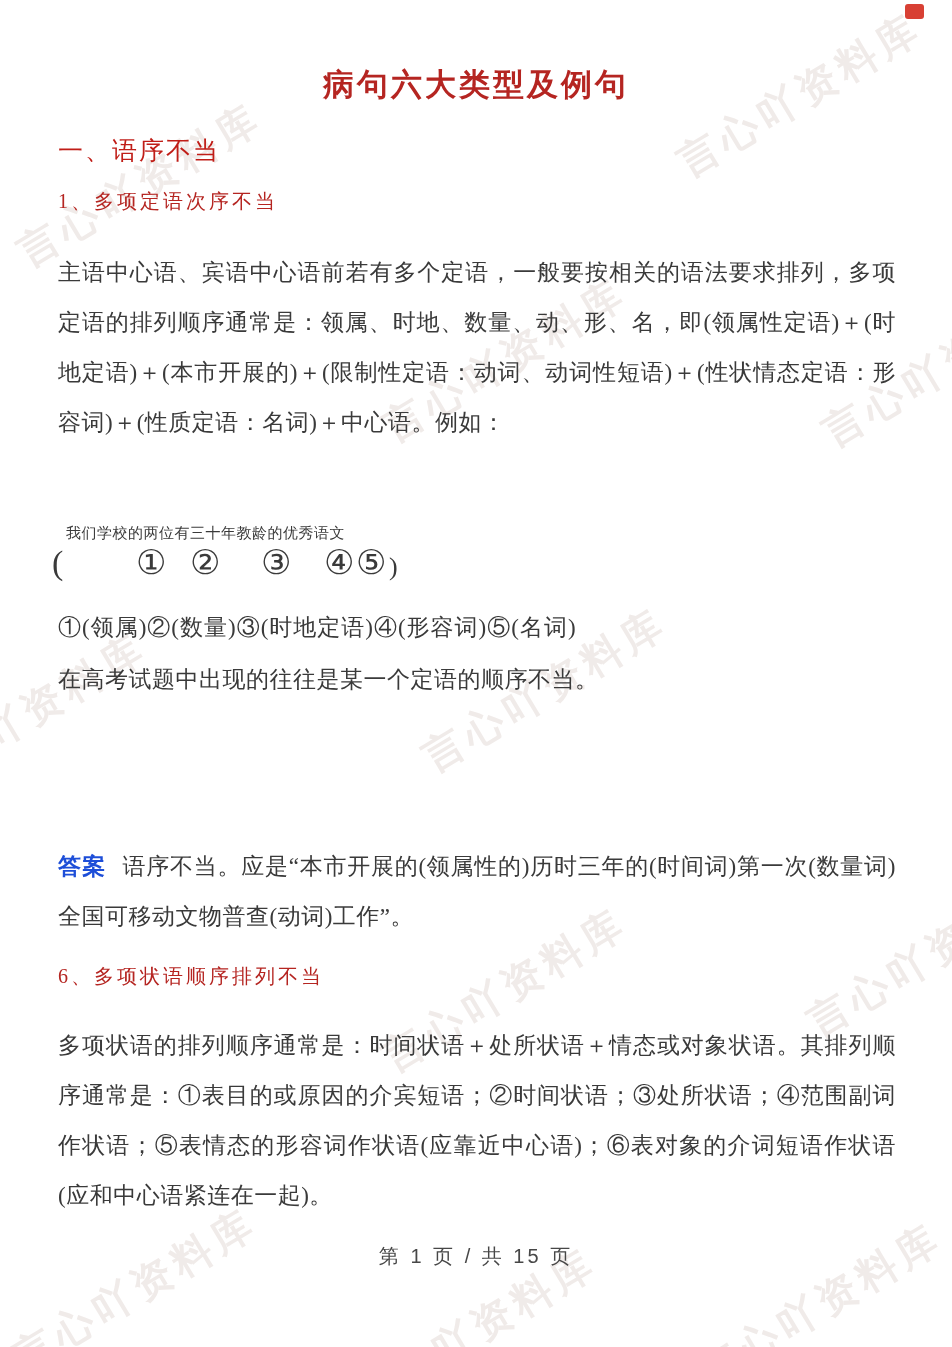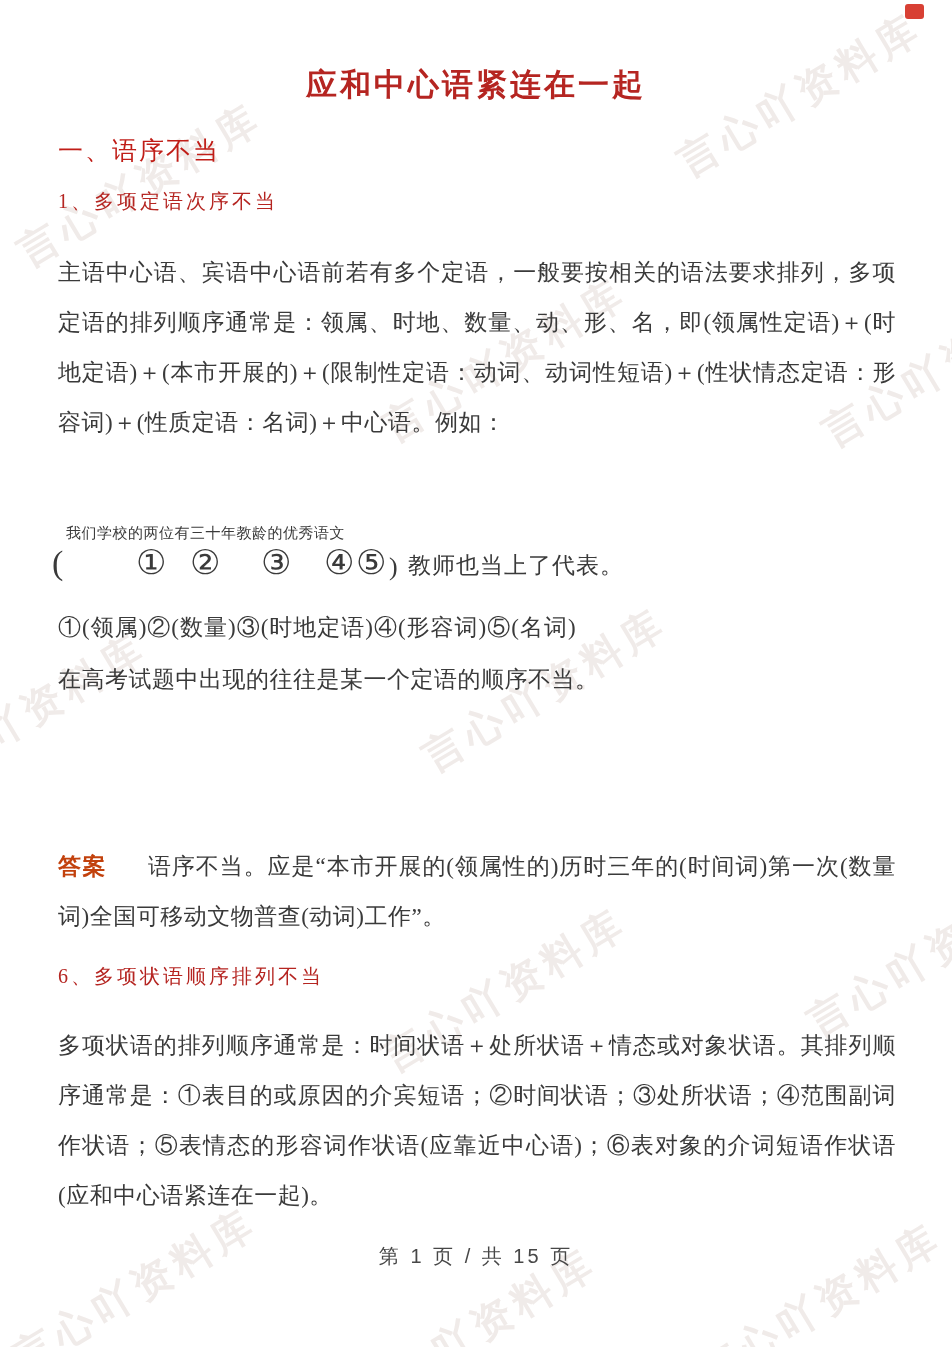--- a/index.html
+++ b/index.html
@@ -48,22 +48,22 @@
   .body-para{
     position:absolute;left:58px;width:838px;font-size:23px;line-height:50px;
     color:var(--body-text);text-align:justify;letter-spacing:0.5px;
   }
   .p1{top:248px;}
   .p2{top:655px;}
   .p3{top:733px;}
   .p-answer{top:841px;}
   .p4{top:1021px;}
   .answer-label{
-    font-family:"Liberation Sans",sans-serif;font-weight:bold;color:#c2410c;
-    margin-right:41px;letter-spacing:1px;
+    font-family:"Liberation Sans",sans-serif;font-weight:bold;color:#1d4ed8;
+    margin-right:16px;letter-spacing:1px;
   }
   
   .example-annotation{
     position:absolute;left:66px;top:524px;font-size:15px;letter-spacing:0.5px;
     color:var(--body-text);white-space:nowrap;
   }
   .example-line{position:absolute;left:50px;top:540px;height:48px;width:860px;color:var(--body-text);}
   .example-line span{position:absolute;top:0;}
   .ex-open{left:2px;font-size:34px;line-height:46px;}
   .marker{font-size:34px;line-height:46px;}
@@ -97,38 +97,37 @@
   <div class="watermark" style="left:545px;top:690px;">言心吖资料库</div>
   <div class="watermark" style="left:25px;top:715px;">言心吖资料库</div>
   <div class="watermark" style="left:505px;top:990px;">言心吖资料库</div>
   <div class="watermark" style="left:930px;top:955px;">言心吖资料库</div>
   <div class="watermark" style="left:135px;top:1290px;">言心吖资料库</div>
   <div class="watermark" style="left:820px;top:1305px;">言心吖资料库</div>
   <div class="watermark" style="left:475px;top:1330px;">言心吖资料库</div>
 
   <div class="corner-badge"></div>
 
-  <div class="doc-title">应和中心语紧连在一起</div>
+  <div class="doc-title">病句六大类型及例句</div>
 
   <div class="h-main">一、语序不当</div>
 
   <div class="h-sub h-sub1">1、多项定语次序不当</div>
 
   <div class="body-para p1">主语中心语、宾语中心语前若有多个定语，一般要按相关的语法要求排列，多项定语的排列顺序通常是：领属、时地、数量、动、形、名，即(领属性定语)＋(时地定语)＋(本市开展的)＋(限制性定语：动词、动词性短语)＋(性状情态定语：形容词)＋(性质定语：名词)＋中心语。例如：</div>
 
   <div class="example-annotation">我们学校的两位有三十年教龄的优秀语文</div>
   <div class="example-line">
     <span class="ex-open">(</span>
     <span class="marker mk1">①</span>
     <span class="marker mk2">②</span>
     <span class="marker mk3">③</span>
     <span class="marker mk4">④</span>
     <span class="marker mk5">⑤</span>
     <span class="ex-close">)</span>
-    <span class="ex-tail">教师也当上了代表。</span>
   </div>
   <div class="example-legend">①(领属)②(数量)③(时地定语)④(形容词)⑤(名词)</div>
 
   <div class="body-para p2">在高考试题中出现的往往是某一个定语的顺序不当。</div>
 
 
   <div class="body-para p-answer">
     <span class="answer-label">答案</span><span>语序不当。应是“本市开展的(领属性的)历时三年的(时间词)第一次(数量词)全国可移动文物普查(动词)工作”。</span>
   </div>
 

